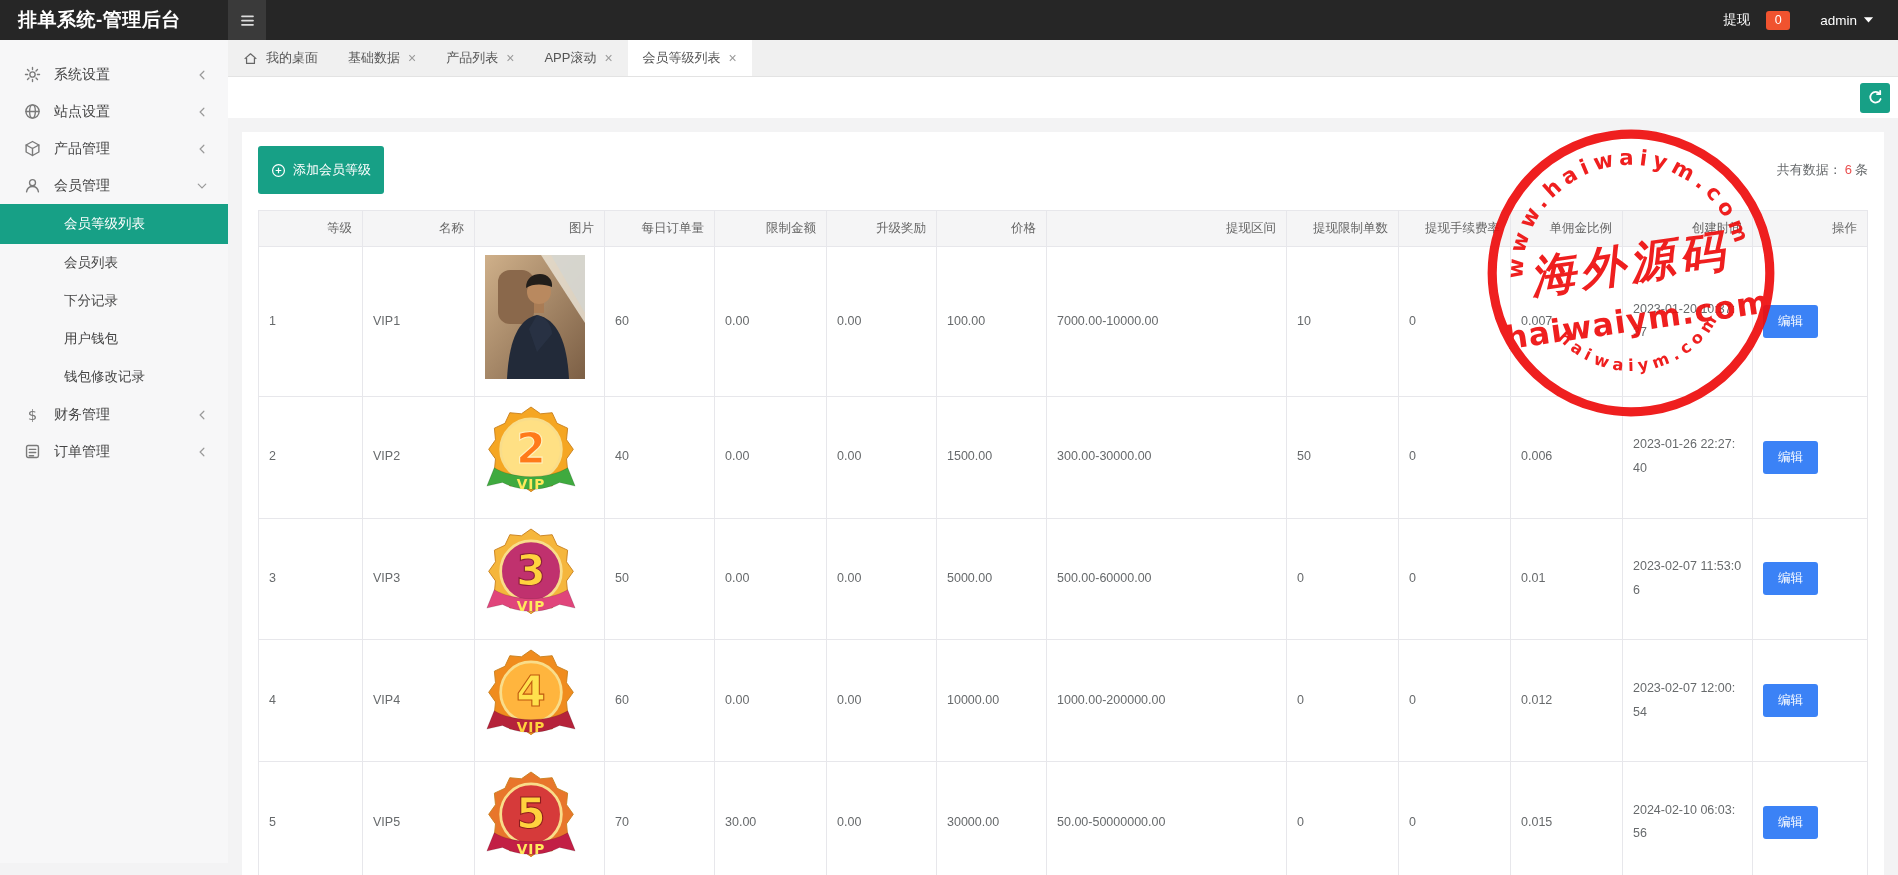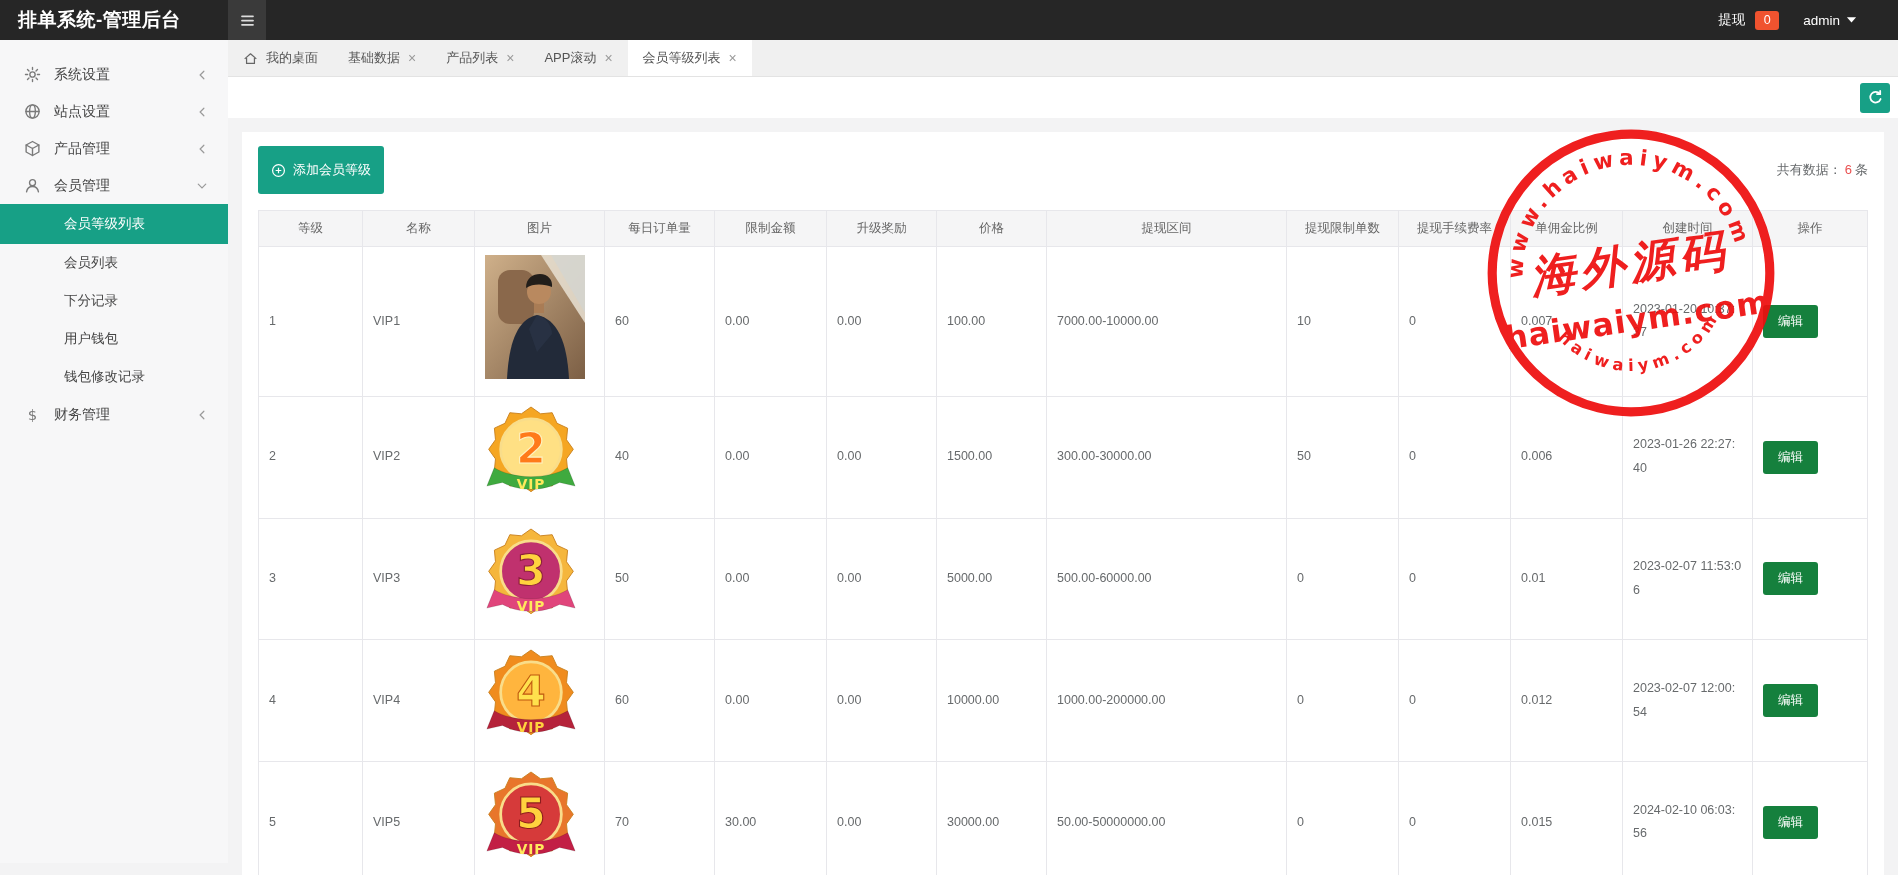--- a/index.html
+++ b/index.html
@@ -3,21 +3,21 @@
 <meta charset="utf-8">
 <style>
   html,body{margin:0;padding:0}
   body{width:1898px;height:875px;overflow:hidden;position:relative;background:#f3f3f4;
        font-family:"Liberation Sans",sans-serif;-webkit-font-smoothing:antialiased}
 
   
   .topbar{position:absolute;top:0;left:0;right:0;height:40px;background:#262626;display:flex;align-items:center;color:#fff;z-index:30}
   .brand{width:228px;box-sizing:border-box;padding-left:18px;font-size:19px;font-weight:bold;letter-spacing:.5px;white-space:nowrap}
   .burger{width:38px;height:40px;background:#3a3a3a;display:flex;align-items:center;justify-content:center;cursor:pointer}
-  .top-right{margin-left:auto;display:flex;align-items:center;gap:10px;padding-right:41px;font-size:13.5px}
+  .top-right{margin-left:auto;display:flex;align-items:center;gap:16px;padding-right:24px;font-size:13.5px}
   .wlabel{cursor:pointer}
   .wbadge{background:#f0532f;color:#fff;min-width:12px;height:19px;border-radius:3px;display:flex;align-items:center;justify-content:center;font-size:12.5px;padding:0 6px}
   .user{display:flex;align-items:center;gap:6px;margin-left:14px;cursor:pointer}
 
   
   .sidebar{position:absolute;top:40px;left:0;width:228px;bottom:12px;background:#f7f7f8;padding-top:16px;box-sizing:border-box;z-index:20}
   .side-item{height:37px;display:flex;align-items:center;padding:0 20px 0 24px;gap:13px;font-size:14px;color:#454545;cursor:pointer}
   .side-item .lbl{flex:1}
   .chev{display:flex;align-items:center}
   .side-sub{height:38px;line-height:38px;padding-left:64px;font-size:13.5px;color:#454545;cursor:pointer}
@@ -35,23 +35,23 @@
   .refresh{width:30px;height:30px;border:none;background:#17a086;border-radius:3px;display:flex;align-items:center;justify-content:center;cursor:pointer}
 
   
   .card{position:absolute;top:132px;left:242px;right:14px;bottom:-80px;background:#fff;padding:14px 16px;box-sizing:border-box;z-index:4}
   .card-top{display:flex;align-items:center;justify-content:space-between;margin-bottom:16px}
   .add-btn{background:#17a086;color:#fff;border:none;border-radius:3px;height:48px;padding:0 13px;font-size:13px;display:flex;align-items:center;gap:7px;cursor:pointer}
   .count{font-size:13px;color:#676a6c}
   .count b{color:#e94f4f;font-weight:normal;margin:0 3px}
 
   table{border-collapse:collapse;width:100%;table-layout:fixed;font-size:12.5px;color:#676a6c}
-  th{background:#f5f5f6;font-weight:normal;text-align:center;padding:9px 10px;border:1px solid #e7e7eb;color:#666;white-space:nowrap;overflow:hidden}
+  th{background:#f5f5f6;font-weight:normal;text-align:right;padding:9px 10px;border:1px solid #e7e7eb;color:#666;white-space:nowrap;overflow:hidden}
   td{padding:8px 10px;border:1px solid #e7e7eb;vertical-align:middle;word-break:break-all;line-height:1.9}
-  .edit-btn{background:#15803d;color:#fff;border:none;border-radius:3px;padding:8px 15px;font-size:12.5px;cursor:pointer}
+  .edit-btn{background:#3b82f6;color:#fff;border:none;border-radius:3px;padding:8px 15px;font-size:12.5px;cursor:pointer}
 
   
   .stamp{position:absolute;left:1482px;top:124px;width:298px;height:298px;transform:rotate(-8deg);opacity:.93;z-index:60;pointer-events:none}
 </style>
 </head>
 <body>
 
 <div class="topbar">
   <div class="brand">排单系统-管理后台</div>
   <div class="burger">
@@ -142,20 +142,34 @@
     <div class="side-sub">下分记录</div>
     <div class="side-sub">用户钱包</div>
     <div class="side-sub">钱包修改记录</div>
     <div class="side-item">
       <span class="ic">
         <svg width="17" height="17" viewBox="0 0 16 16">
           <text x="8" y="13" text-anchor="middle" font-size="14" fill="#7a7a7a" font-family="DejaVu Sans, sans-serif">$</text>
         </svg>
       </span>
       <span class="lbl">财务管理</span>
+      <span class="chev">
+        <svg width="12" height="12" viewBox="0 0 16 16" fill="none" stroke="#9a9a9a" stroke-width="1.6" stroke-linecap="round">
+          <path d="M10.5 3 5.5 8l5 5"></path>
+        </svg>
+      </span>
+    </div>
+    <div class="side-item">
+      <span class="ic">
+        <svg width="17" height="17" viewBox="0 0 16 16" fill="none" stroke="#7a7a7a" stroke-width="1.3" stroke-linecap="round" stroke-linejoin="round">
+          <rect x="2.4" y="2.4" width="11.2" height="11.2" rx="1.5"></rect>
+          <path d="M5 6h6M5 9h6M5 12h4"></path>
+        </svg>
+      </span>
+      <span class="lbl">订单管理</span>
       <span class="chev">
         <svg width="12" height="12" viewBox="0 0 16 16" fill="none" stroke="#9a9a9a" stroke-width="1.6" stroke-linecap="round">
           <path d="M10.5 3 5.5 8l5 5"></path>
         </svg>
       </span>
     </div>
   </div>
 
 <div class="tabbar" id="tabbar">
     <div class="tab">

